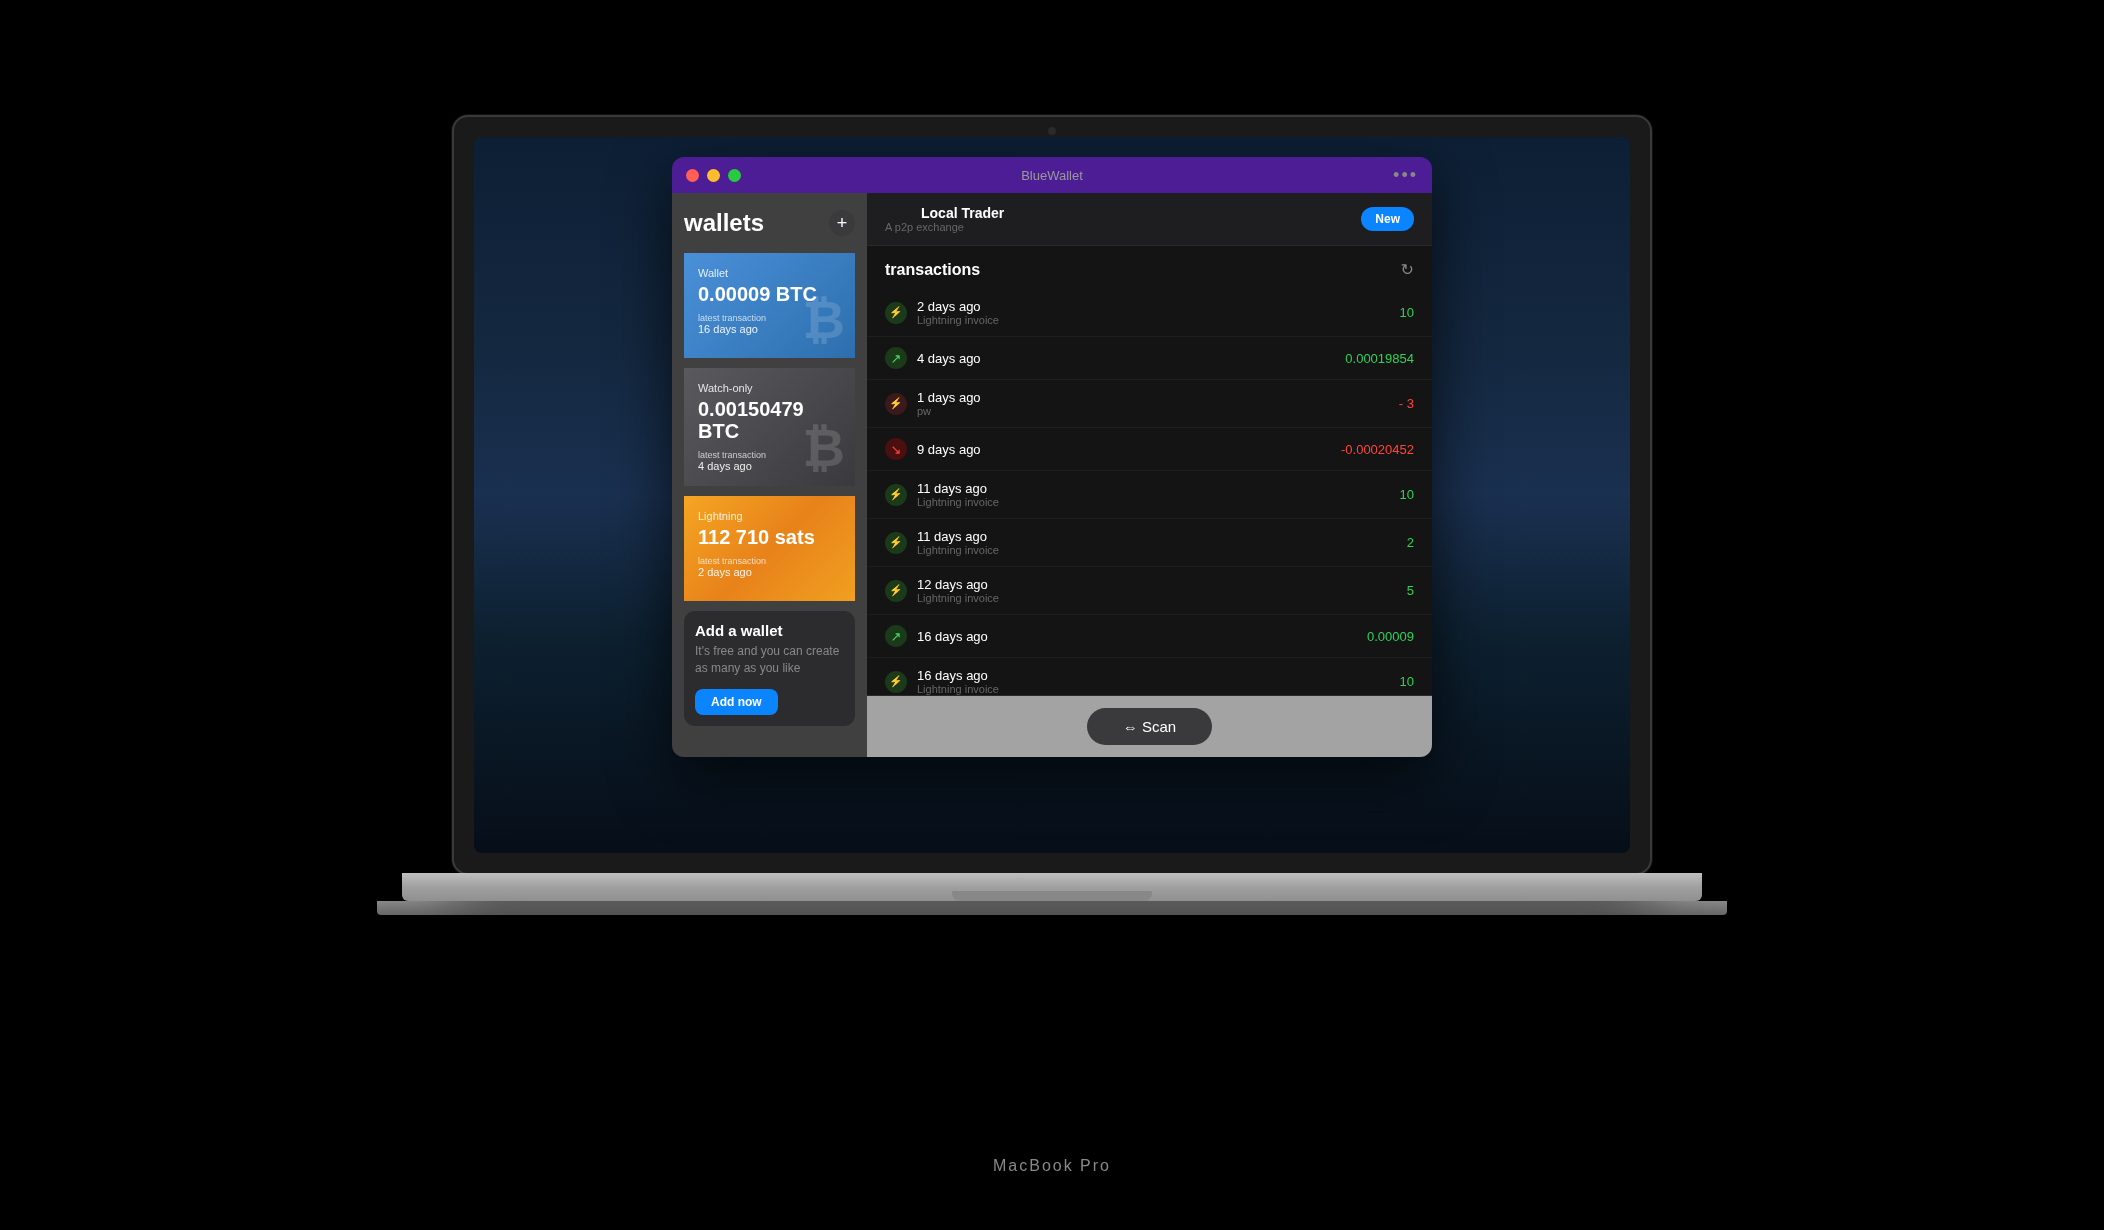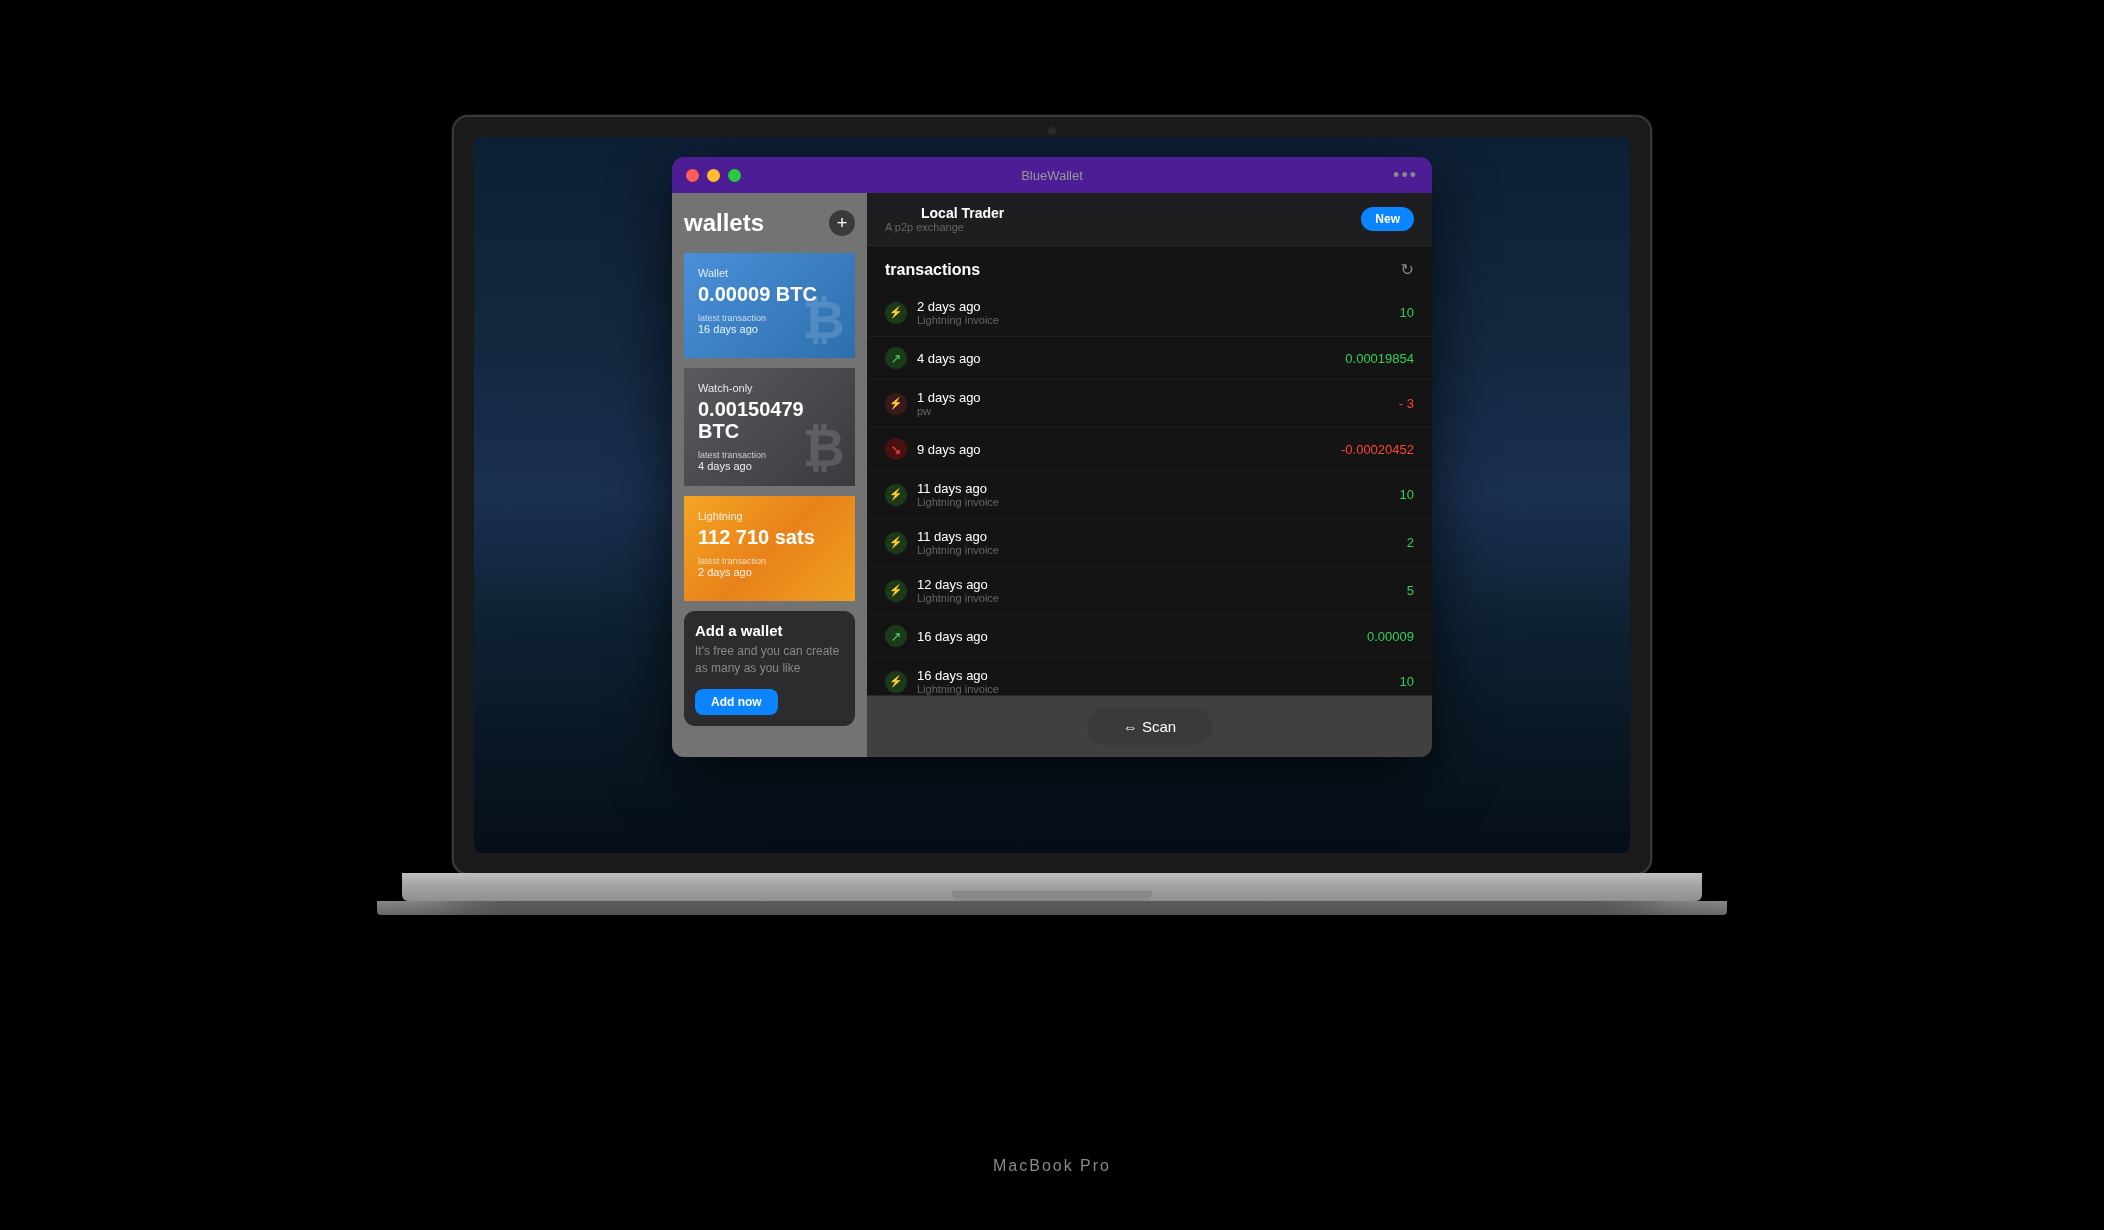--- a/index.html
+++ b/index.html
@@ -123,21 +123,21 @@
     
     .app-body {
       display: flex;
       flex: 1;
       overflow: hidden;
     }
 
     
     .sidebar {
       width: 195px;
-      background: #737373;
+      background: #404040;
       display: flex;
       flex-direction: column;
       padding: 16px 12px;
       flex-shrink: 0;
       overflow-y: auto;
     }
 
     .sidebar-header {
       display: flex;
       align-items: center;
@@ -351,21 +351,21 @@
 
     .tx-amount { font-size: 13px; font-weight: 500; }
     .tx-amount-positive { color: #30d158; }
     .tx-amount-negative { color: #ff453a; }
 
     
     .scan-bar {
       padding: 12px;
       display: flex;
       justify-content: center;
-      background: #404040;
+      background: #a3a3a3;
       border-top: 1px solid #2a2a2c;
     }
 
     .scan-btn {
       background: #3a3a3c;
       border: none;
       border-radius: 22px;
       color: #fff;
       font-size: 15px;
       font-weight: 500;

